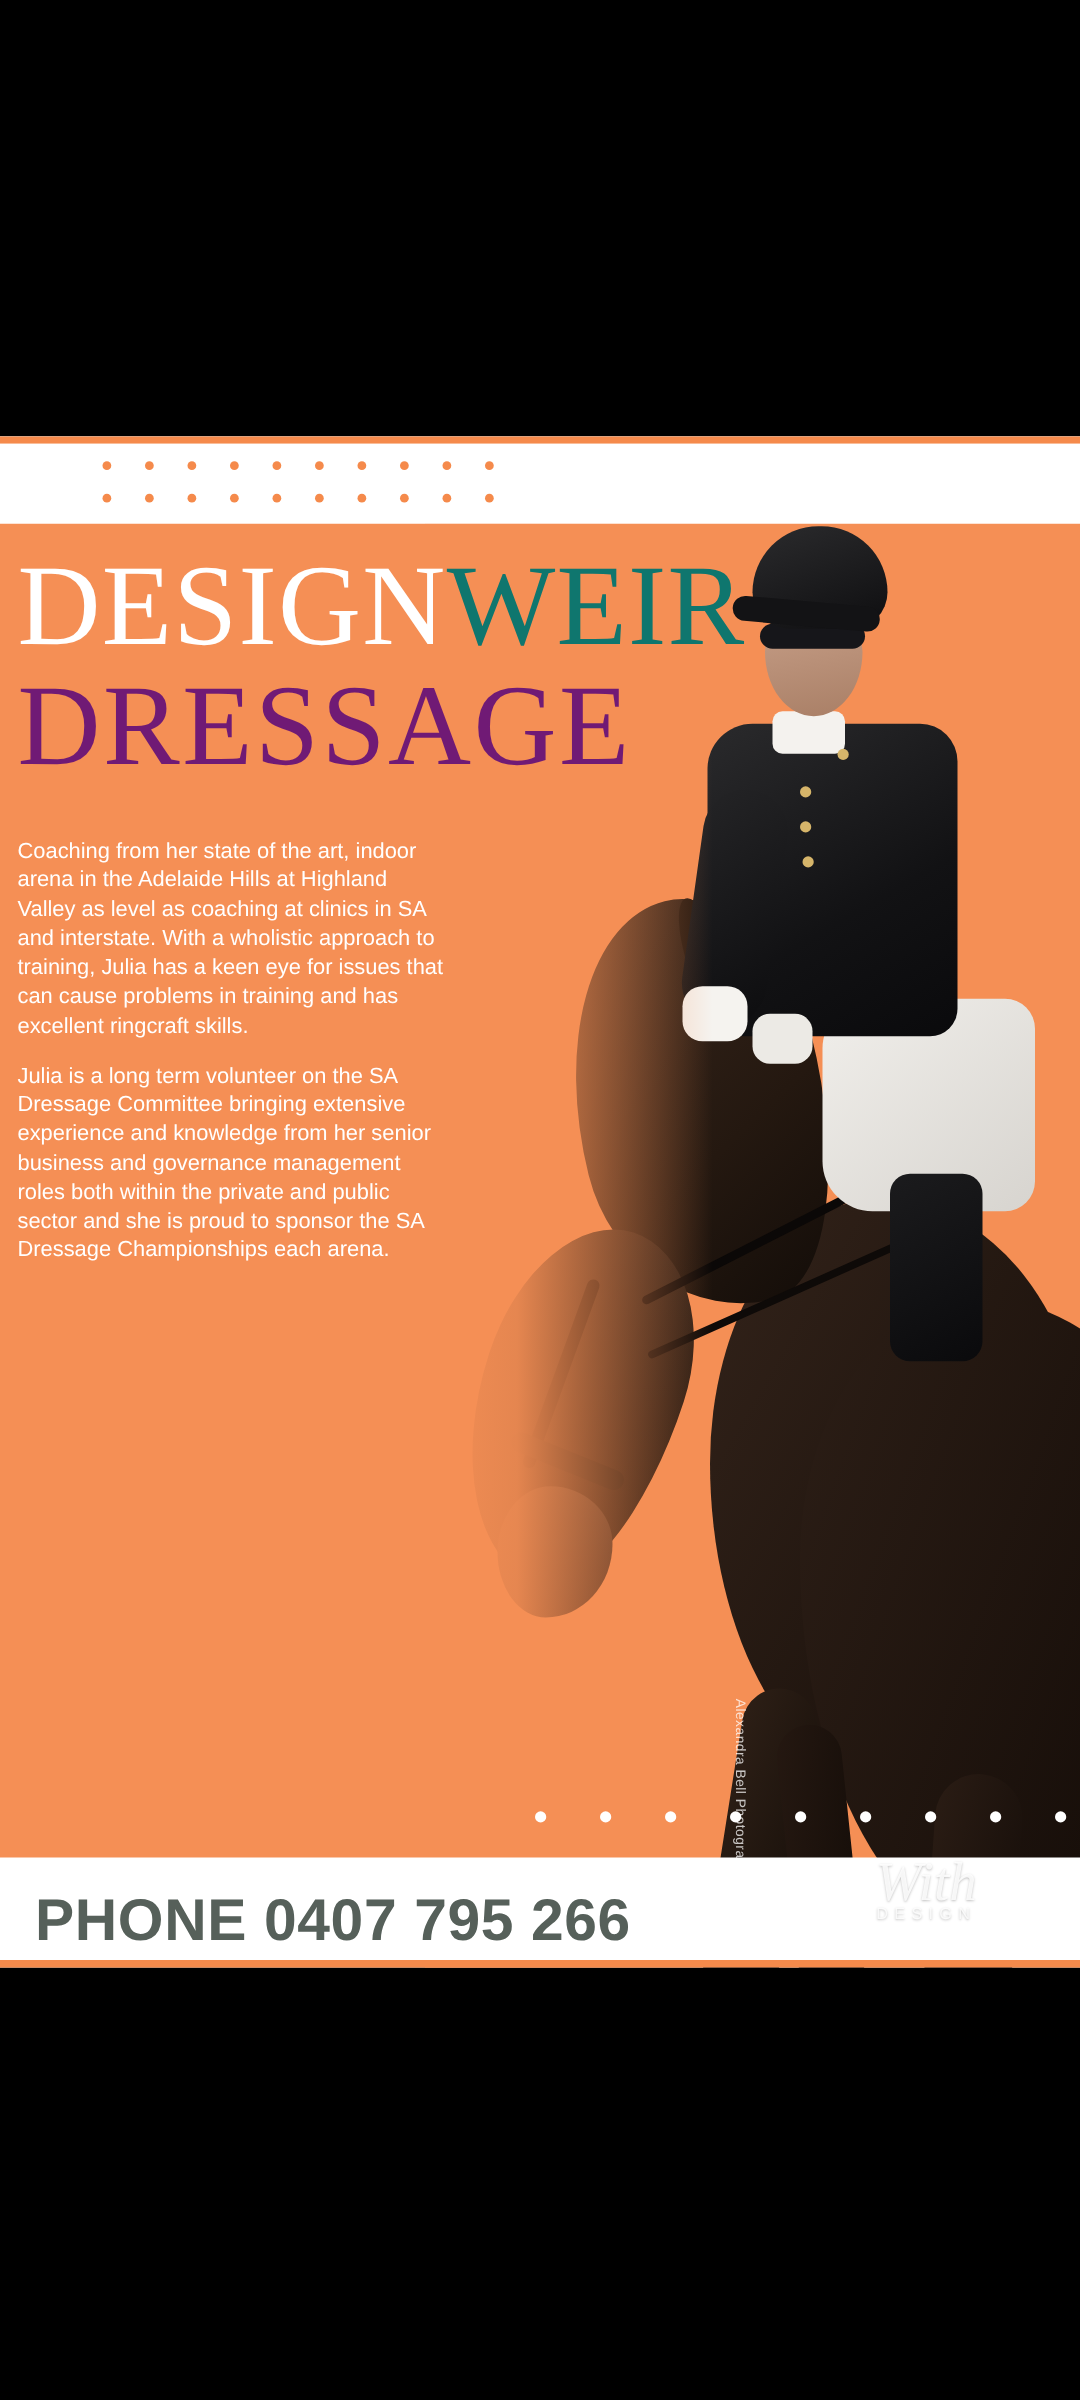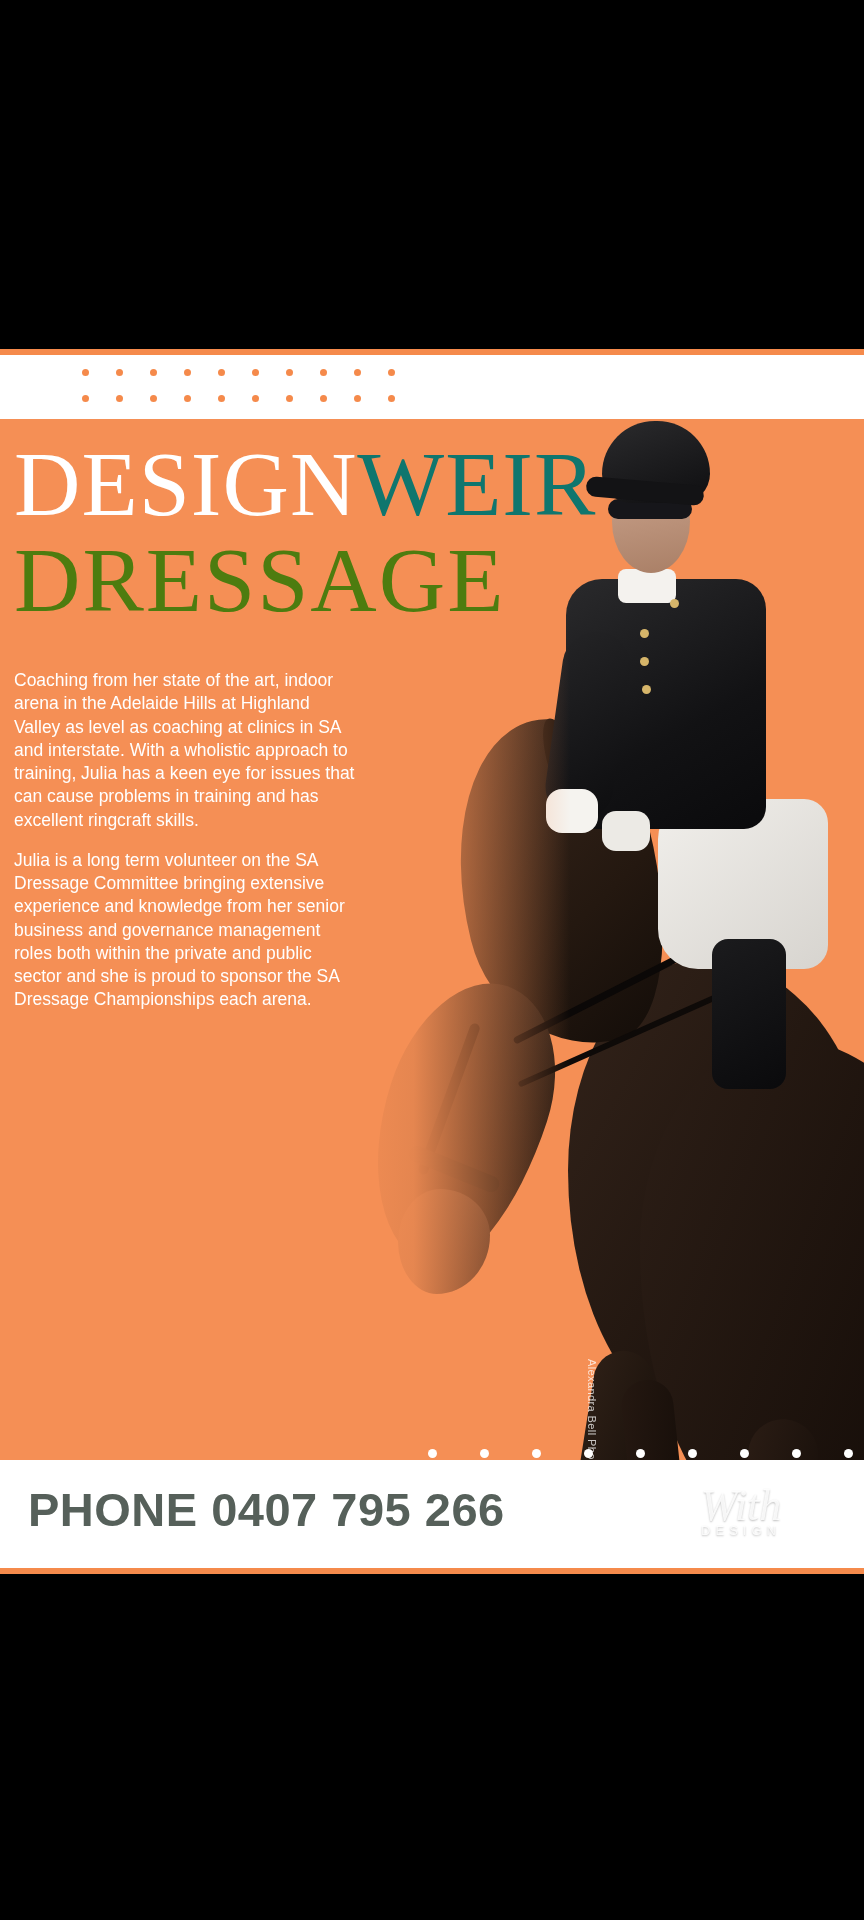--- a/index.html
+++ b/index.html
@@ -346,21 +346,21 @@
     line-height: 0.95;
     letter-spacing: 1px;
     white-space: nowrap;
   }
   .hl-julia { color: #ffffff; }
   .hl-weir { color: #0f766e; }
   .headline-2 {
     font-family: "Liberation Serif", serif;
     font-size: 92px;
     line-height: 1.0;
-    color: #4d7c0f;
+    color: #701a75;
     letter-spacing: 2px;
     margin-top: 6px;
     white-space: nowrap;
   }
 
   
   .body-copy {
     position: absolute;
     left: 14px;
     top: 320px;
@@ -371,21 +371,21 @@
   }
   .body-copy p { margin: 0 0 17px 0; }
   .body-copy p.tight { margin-bottom: 15px; }
 
   
   .footer-band {
     position: absolute;
     left: 0;
     bottom: 6px;
     width: 864px;
-    height: 108px;
+    height: 82px;
     background: #ffffff;
   }
   .phone-text {
     position: absolute;
     left: 28px;
     top: 22px;
     font-size: 47px;
     font-weight: bold;
     color: #56605a;
     letter-spacing: 0.5px;

